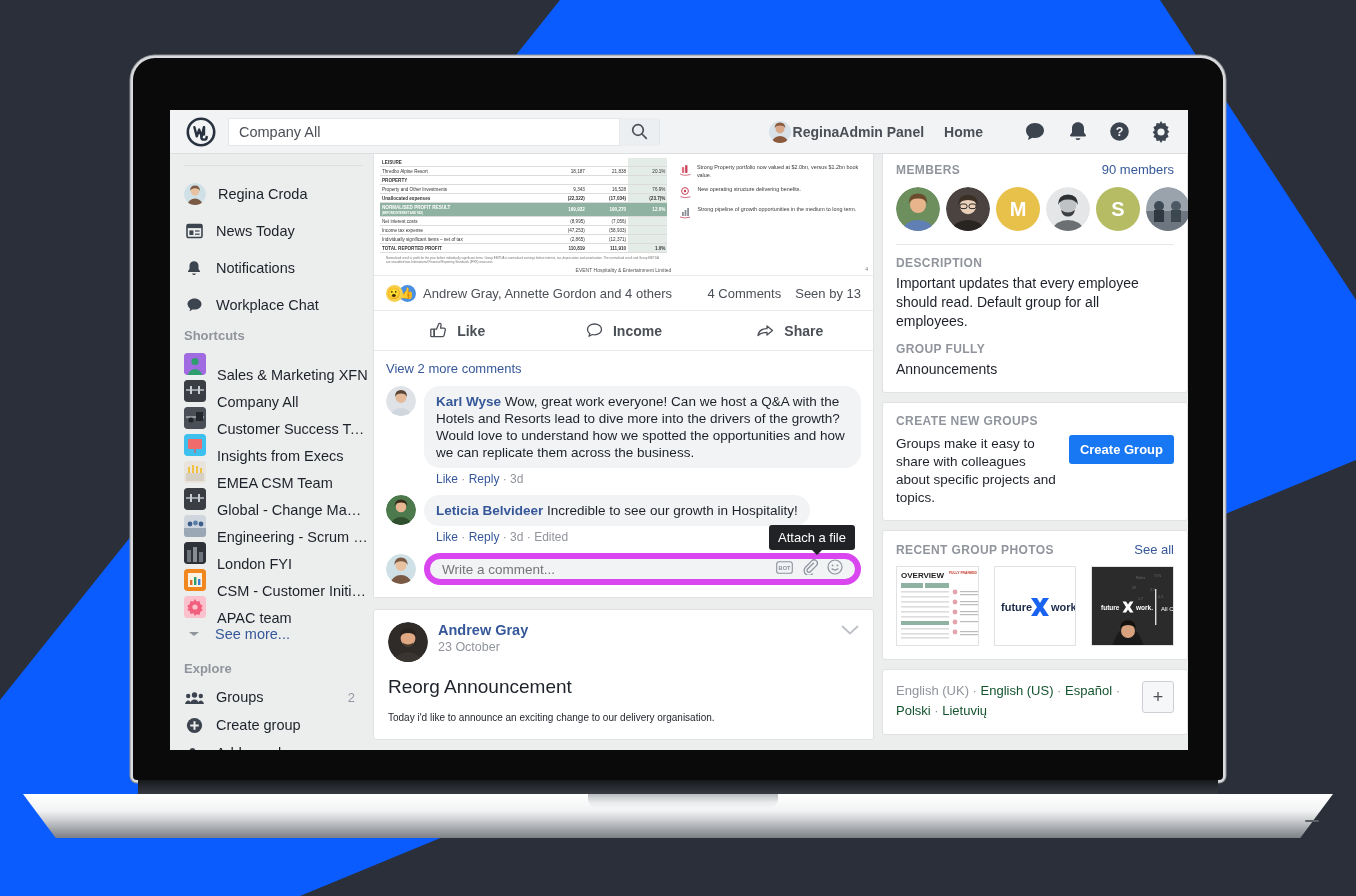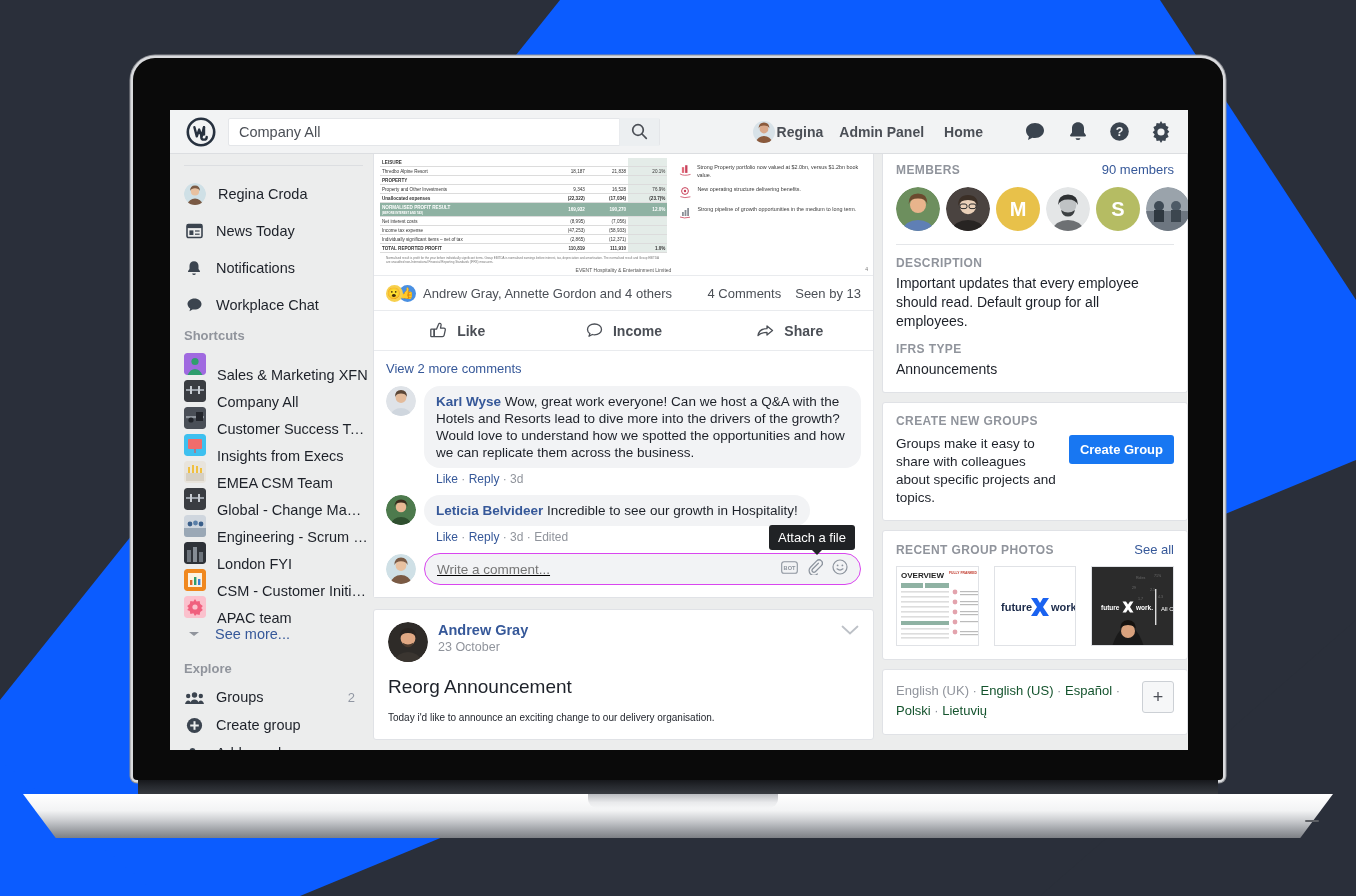--- a/index.html
+++ b/index.html
@@ -55,21 +55,21 @@
   }
   .searchwrap input {
     flex: 1; border: 0; outline: none; font-size: 14.5px; color: #4b4f56;
     padding: 0 10px; background: transparent; font-family: inherit;
   }
   .search-btn {
     width: 40px; height: 28px; background: #eceff1; display: flex;
     align-items: center; justify-content: center; border-left: 1px solid #e9ebee;
   }
   .topright { margin-left: auto; display: flex; align-items: center; gap: 0; }
-  .tr-user { display: flex; align-items: center; gap: 2px; margin-right: 16px; }
+  .tr-user { display: flex; align-items: center; gap: 2px; margin-right: 0; }
   .tr-user .av { width: 22px; height: 22px; border-radius: 50%; overflow: hidden; }
   .tr-link { font-size: 14px; font-weight: bold; color: #4b4f56; margin-right: 20px; white-space: nowrap; }
   .tr-icon { margin-left: 20px; display: flex; align-items: center; }
 
   
   .body-area { display: flex; height: 596px; background: #eceded; position: relative; }
   .leftcol { width: 203px; flex: 0 0 203px; padding: 8px 0 0 14px; position: relative; }
   .leftcol .divider { height:1px; background:#dcdee1; margin: 3px 10px 14px 0; }
   .nav-item { display: flex; align-items: center; gap: 12px; height: 28px; margin-bottom: 9px; }
   .nav-item .lbl { font-size: 14.5px; color: #1d2129; }
@@ -103,22 +103,22 @@
   .comments { border-top: 1px solid #e9ebee; padding: 10px 12px 12px; background: #fff; }
   .viewmore { font-size: 13px; color: #365899; margin-bottom: 10px; }
   .cmt { display: flex; gap: 8px; margin-bottom: 9px; }
   .cmt-av { width: 30px; height: 30px; border-radius: 50%; flex: 0 0 30px; overflow:hidden; }
   .bubble { background: #f2f3f5; border-radius: 16px; padding: 7px 12px; font-size: 13.5px;
             color: #1d2129; line-height: 17px; display:inline-block; }
   .bubble b { color: #365899; }
   .cmt-actions { font-size: 12px; color: #365899; margin: 4px 0 0 12px; }
   .cmt-actions .sep, .cmt-actions .muted { color: #90949c; }
   .cbox { display: flex; gap: 8px; align-items: center; margin-top: 4px; position: relative; }
-  .cinput { flex: 1; height: 32px; background: #f2f3f5; border: 1px solid #d946ef; border-radius: 17px;
-            display: flex; align-items: center; padding: 0 12px; text-decoration: underline; }
+  .cinput { flex: 1; height: 32px; background: #f2f3f5; border: 6px solid #d946ef; border-radius: 17px;
+            display: flex; align-items: center; padding: 0 12px; }
   .cinput input { flex:1; border:0; outline:none; background:transparent; font-size:13.5px; color:#8d949e; font-family:inherit;}
   .cinput-icons { display:flex; align-items:center; gap:9px; }
   .tooltip { position: absolute; right: 6px; top: -28px; background: #202225; color: #fff;
              font-size: 13px; padding: 5px 9px; border-radius: 3px; white-space: nowrap; }
   .tooltip::after { content:''; position:absolute; bottom:-5px; left:42px; border-left:6px solid transparent;
              border-right:6px solid transparent; border-top:6px solid #202225; }
 
   .post2 { padding: 12px 14px 0; }
   .p2-head { display: flex; align-items: flex-start; gap: 10px; }
   .p2-av { width: 40px; height: 40px; border-radius: 50%; flex: 0 0 40px; overflow:hidden; }
@@ -774,21 +774,21 @@
                     <circle cx="13" cy="19" r="5" fill="#3e4a55"></circle>
                     <circle cx="30" cy="19" r="5" fill="#4d5a66"></circle>
                     <rect x="8" y="23" width="10" height="12" fill="#2f3840"></rect>
                     <rect x="25" y="23" width="10" height="12" fill="#3c464f"></rect>
                   </svg>
               </span>
             </div>
             <div class="hr"></div>
             <div class="rlabel">DESCRIPTION</div>
             <div class="rtext">Important updates that every employee should read. Default group for all employees.</div>
-            <div class="rlabel" style="margin-top:11px">IFRS TYPE</div>
+            <div class="rlabel" style="margin-top:11px">GROUP FULLY</div>
             <div class="rtext">Announcements</div>
           </div>
 
           <div class="rcard">
             <div class="rlabel">CREATE NEW GROUPS</div>
             <div class="cg-row">
               <span class="cg-text">Groups make it easy to share with colleagues about specific projects and topics.</span>
               <button class="cg-btn">Create Group</button>
             </div>
           </div>

